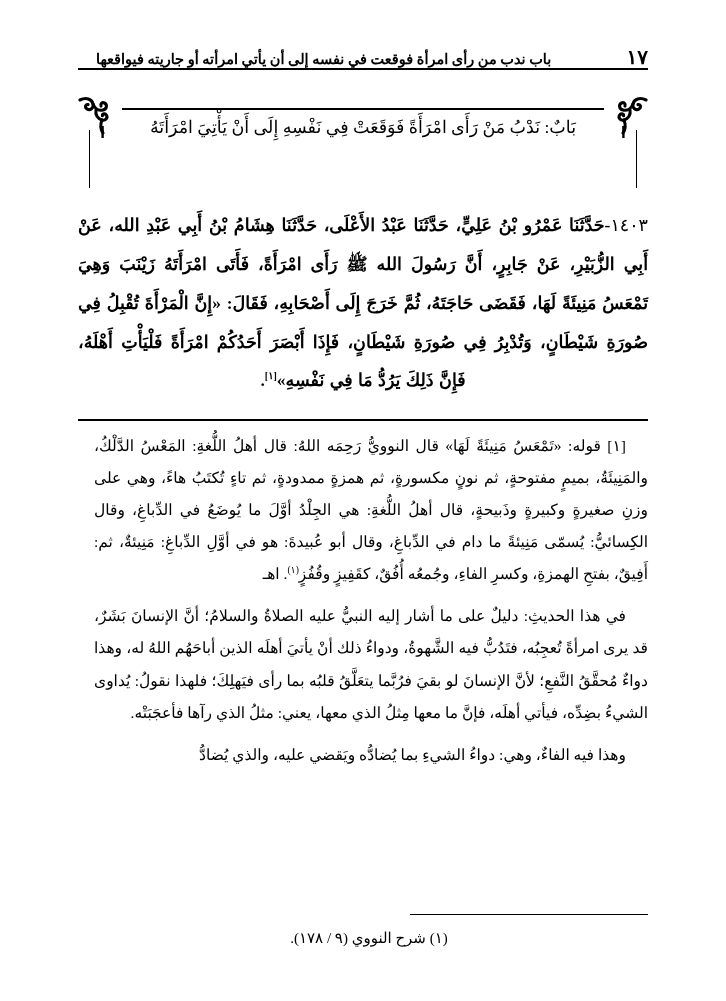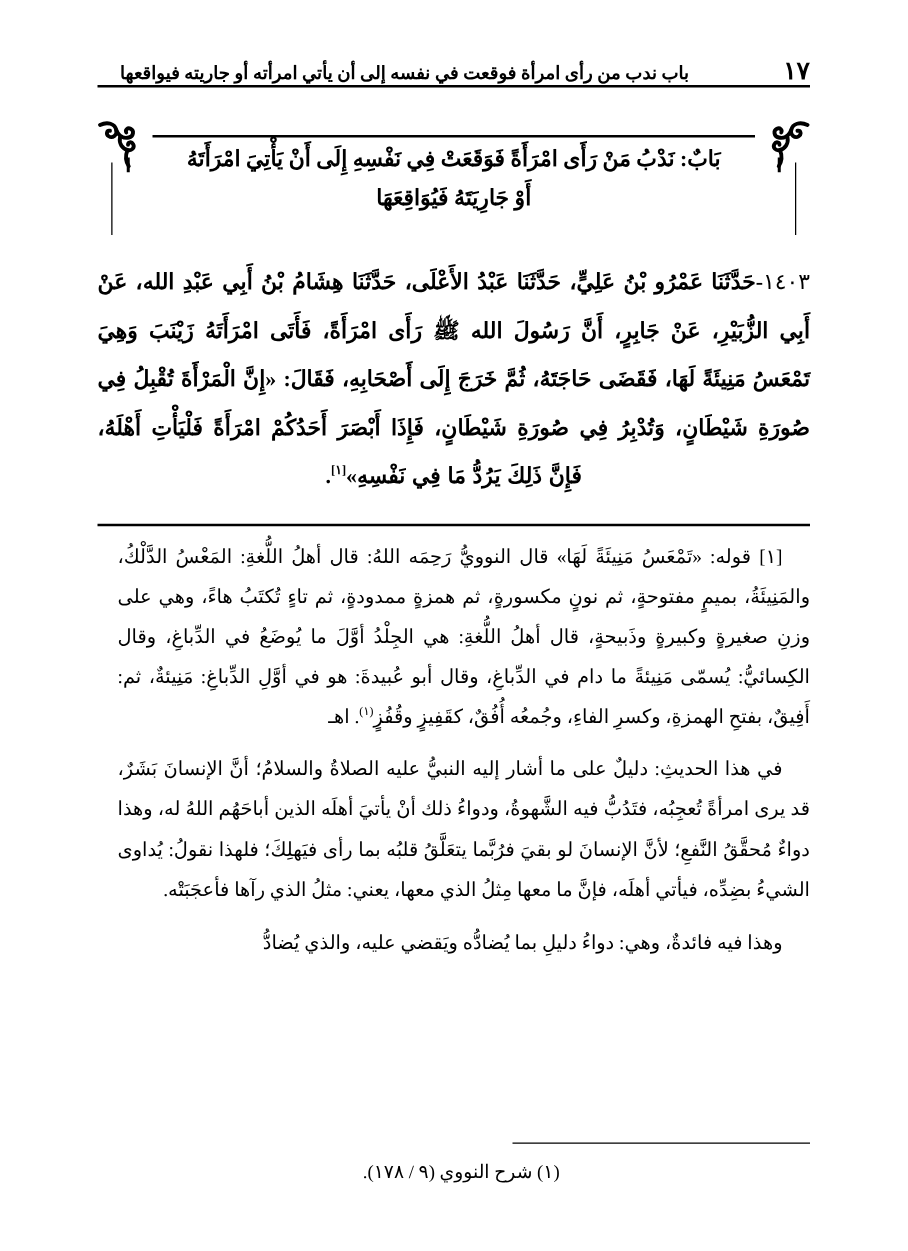--- a/index.html
+++ b/index.html
@@ -96,21 +96,21 @@
   .title-text {
     position: absolute;
     top: 16px;
     left: 52px;
     right: 52px;
     text-align: center;
     direction: rtl;
   }
   .title-line {
     font-size: 17.5px;
-    font-weight: bold;
+    font-weight: normal;
     line-height: 1.75;
     letter-spacing: 0.2px;
   }
 
   
   .hadith {
     position: absolute;
     top: 206px;
     left: 78px;
     right: 78px;
@@ -216,35 +216,34 @@
         </g>
         <path d="M22.2 30 L22.2 42 L24.6 42 L24.6 30 Z" fill="#000"></path>
       </svg>
     </div>
 
     <div class="frame-side right"></div>
     <div class="frame-side left"></div>
 
     <div class="title-text">
       <div class="title-line">بَابٌ: نَدْبُ مَنْ رَأَى امْرَأَةً فَوَقَعَتْ فِي نَفْسِهِ إِلَى أَنْ يَأْتِيَ امْرَأَتَهُ</div>
-      <div class="title-line">أَوْ جَارِيَتَهُ فَيُوَاقِعَهَا</div>
     </div>
   </div>
 
   <div class="hadith">
     <span class="hnum">١٤٠٣</span><span>-</span><span>حَدَّثَنَا عَمْرُو بْنُ عَلِيٍّ، حَدَّثَنَا عَبْدُ الأَعْلَى، حَدَّثَنَا هِشَامُ بْنُ أَبِي عَبْدِ الله، عَنْ أَبِي الزُّبَيْرِ، عَنْ جَابِرٍ، أَنَّ رَسُولَ الله ﷺ رَأَى امْرَأَةً، فَأَتَى امْرَأَتَهُ زَيْنَبَ وَهِيَ تَمْعَسُ مَنِيئَةً لَهَا، فَقَضَى حَاجَتَهُ، ثُمَّ خَرَجَ إِلَى أَصْحَابِهِ، فَقَالَ: «إِنَّ الْمَرْأَةَ تُقْبِلُ فِي صُورَةِ شَيْطَانٍ، وَتُدْبِرُ فِي صُورَةِ شَيْطَانٍ، فَإِذَا أَبْصَرَ أَحَدُكُمْ امْرَأَةً فَلْيَأْتِ أَهْلَهُ، فَإِنَّ ذَلِكَ يَرُدُّ مَا فِي نَفْسِهِ»</span><span class="sup-ref">[١]</span><span>.</span>
   </div>
 
   <div class="main-rule"></div>
 
   <div class="commentary">
 
     <p class="cm-note"><span>[١] قوله: «تَمْعَسُ مَنِيئَةً لَهَا» قال النوويُّ رَحِمَه اللهُ: قال أهلُ اللُّغةِ: المَعْسُ الدَّلْكُ، والمَنِيئَةُ، بميمٍ مفتوحةٍ، ثم نونٍ مكسورةٍ، ثم همزةٍ ممدودةٍ، ثم تاءٍ تُكتَبُ هاءً، وهي على وزنِ صغيرةٍ وكبيرةٍ وذَبيحةٍ، قال أهلُ اللُّغةِ: هي الجِلْدُ أوَّلَ ما يُوضَعُ في الدِّباغِ، وقال الكِسائيُّ: يُسمّى مَنِيئةً ما دام في الدِّباغِ، وقال أبو عُبيدةَ: هو في أوَّلِ الدِّباغِ: مَنِيئةٌ، ثم: أَفِيقٌ، بفتحِ الهمزةِ، وكسرِ الفاءِ، وجُمعُه أُفُقٌ، كقَفِيزٍ وقُفُزٍ</span><span class="sup-num">(١)</span><span>. اهـ</span></p>
 
     <p>في هذا الحديثِ: دليلٌ على ما أشار إليه النبيُّ عليه الصلاةُ والسلامُ؛ أنَّ الإنسانَ بَشَرٌ، قد يرى امرأةً تُعجِبُه، فتَدُبُّ فيه الشَّهوةُ، ودواءُ ذلك أنْ يأتيَ أهلَه الذين أباحَهُم اللهُ له، وهذا دواءٌ مُحقَّقُ النَّفعِ؛ لأنَّ الإنسانَ لو بقيَ فرُبَّما يتعَلَّقُ قلبُه بما رأى فيَهلِكَ؛ فلهذا نقولُ: يُداوى الشيءُ بضِدِّه، فيأتي أهلَه، فإنَّ ما معها مِثلُ الذي معها، يعني: مثلُ الذي رآها فأعجَبَتْه.</p>
 
-    <p>وهذا فيه فائدةٌ، وهي: دواءُ دليلِ بما يُضادُّه ويَقضي عليه، والذي يُضادُّ</p>
+    <p>وهذا فيه الفاءٌ، وهي: دواءُ الشيءِ بما يُضادُّه ويَقضي عليه، والذي يُضادُّ</p>
   </div>
 
   <div class="footnote-rule"></div>
   <div class="footnote">(١) شرح النووي (٩ / ١٧٨).</div>
 
 </div>
 
 </body></html>

